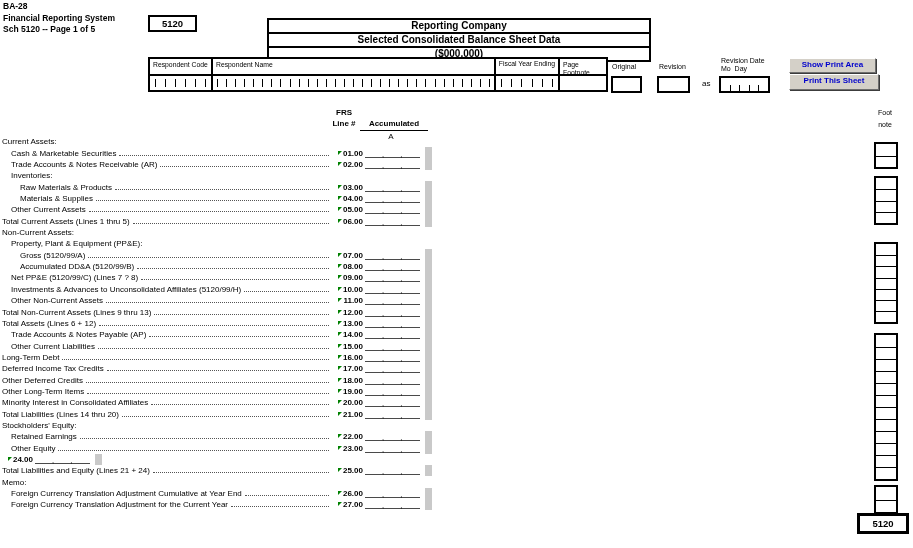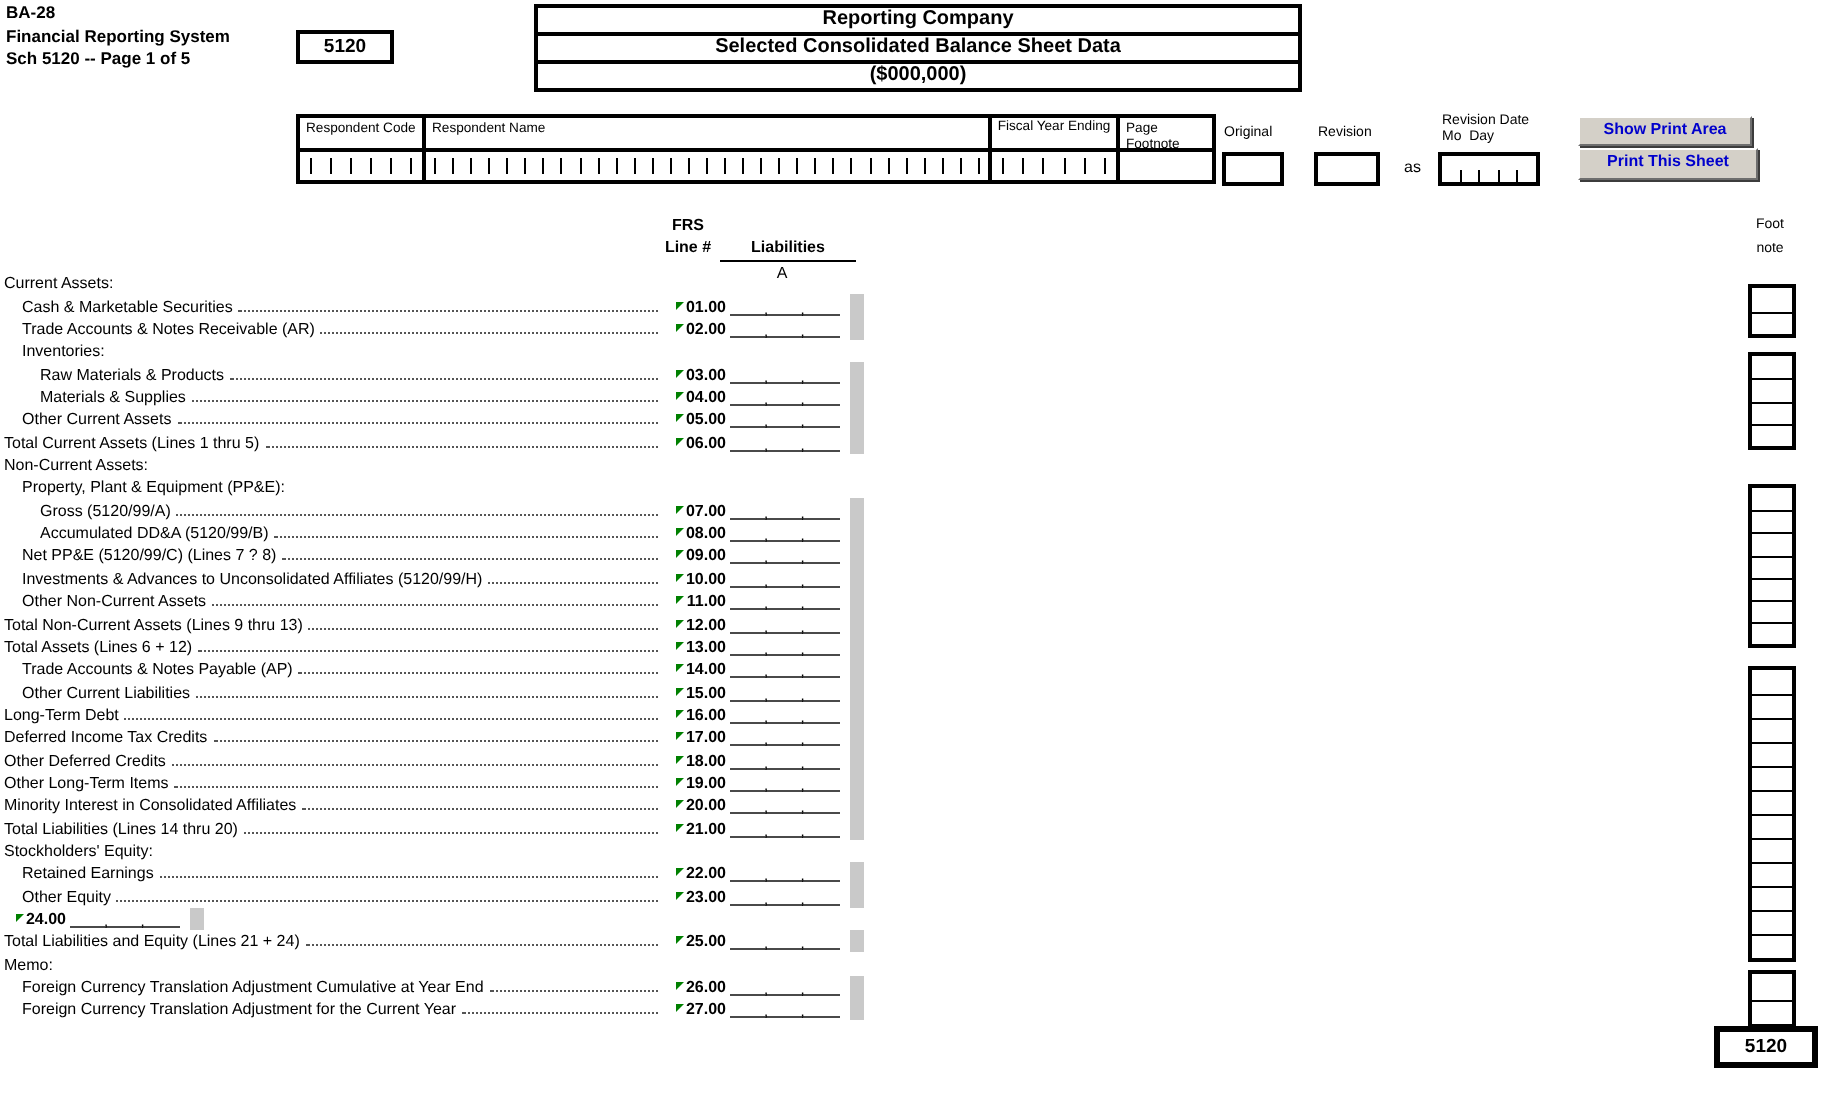--- a/index.html
+++ b/index.html
@@ -14,21 +14,21 @@
   .corner { left:3px; top:1px; font-size:8.5px; font-weight:bold; line-height:11.5px; }
 
   
   .schedbox { left:148px; top:15px; width:49px; height:17px; border:2px solid #000;
     font-size:9.5px; font-weight:bold; text-align:center; line-height:13px; }
 
   
   .titles { left:267px; top:2px; width:384px; }
   .trow { border:2px solid #000; margin-top:-2px; text-align:center; font-weight:bold;
     font-size:10px; height:16px; line-height:12px; background:#fff; }
-  .trow:first-child { margin-top:0; }
+  .trow:first-child { margin-top:16px; }
 
   
   .fcell { position:absolute; border:2px solid #000; background:#fff; }
   .flab { font-size:6.8px; padding:2px 0 0 3px; }
   .flab2 { font-size:6.8px; text-align:center; padding-top:1px; white-space:pre; line-height:8px; }
   .ticks { display:flex; justify-content:space-around; align-items:center; }
   .tick { width:1px; height:8px; background:#000; }
   .bticks { display:flex; justify-content:space-evenly; align-items:flex-end; }
   .btick { width:1px; height:6px; background:#000; }
 
@@ -163,21 +163,21 @@
       <span class="btick"></span>
     </div>
 
   <div class="btn" style="left:789px;top:58px;width:87px;height:15px;">Show Print Area</div>
   <div class="btn" style="left:789px;top:74px;width:90px;height:16px;">Print This Sheet</div>
 
   <div class="colhdr" style="left:327px;top:107px;width:34px;">
     <div>FRS</div>
     <div>Line #</div>
   </div>
-  <div class="colhdr consol" style="left:360px;top:118px;width:68px;">Liabilities</div>
+  <div class="colhdr consol" style="left:360px;top:118px;width:68px;">Accumulated</div>
   <div class="colhdr" style="left:360px;top:131px;width:62px;font-weight:normal;">A</div>
   <div class="fnhdr" style="left:869px;top:107px;width:32px;">
     <div>Foot</div>
     <div>note</div>
   </div>
 
   <div id="rows">
       <div class="row">
         <div class="lblwrap" style="padding-left: 0px;">
           <span class="lbl">Current Assets:</span>

